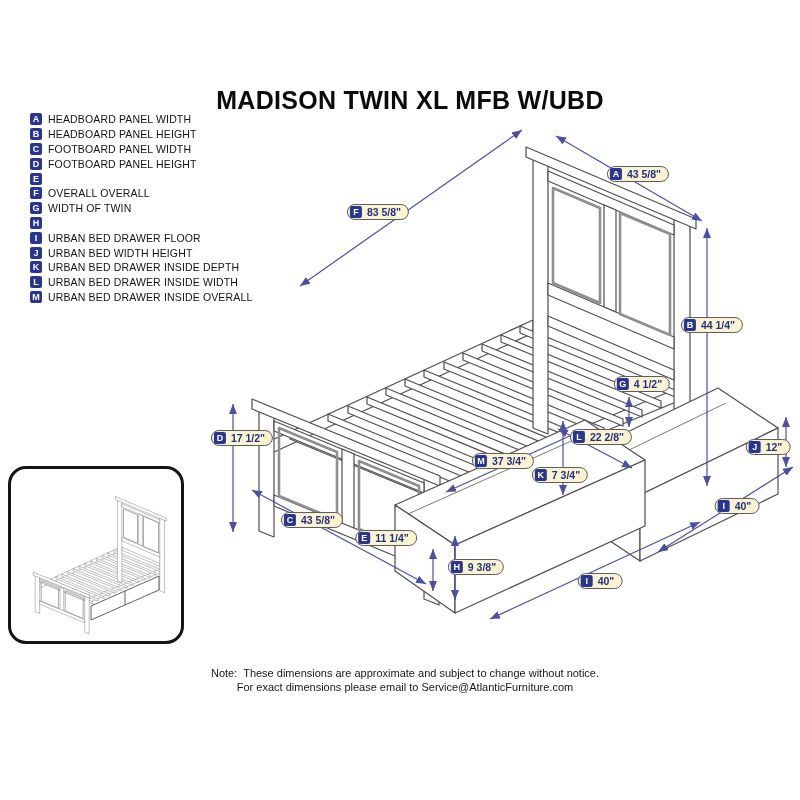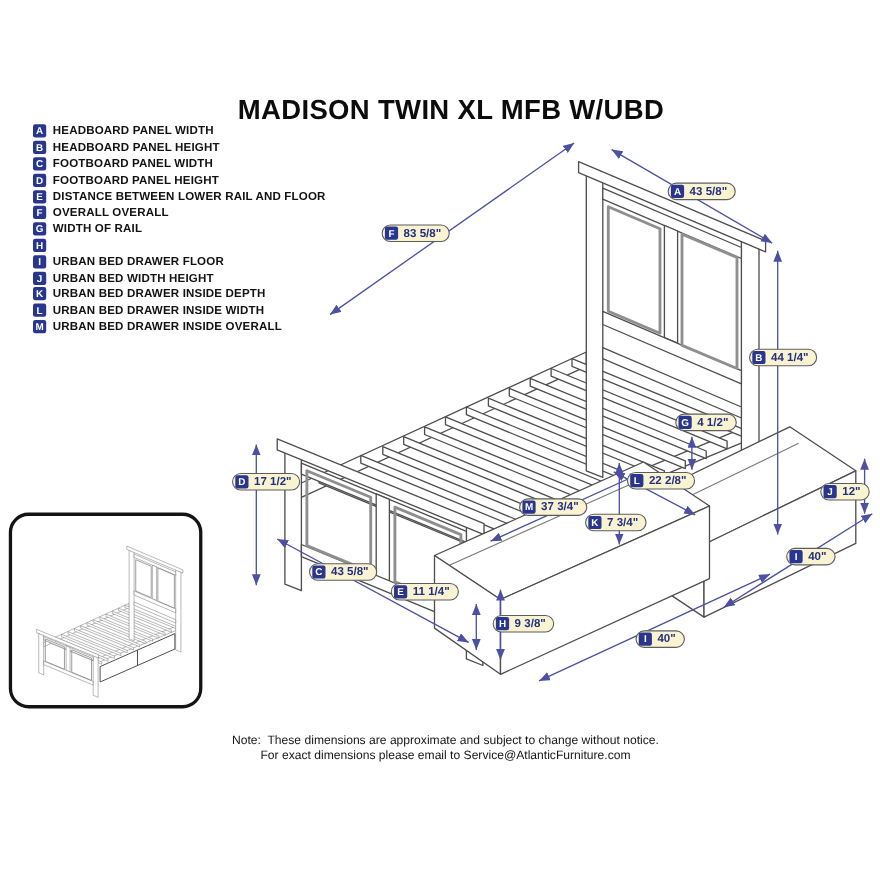--- a/index.html
+++ b/index.html
@@ -11,21 +11,21 @@
     position:absolute;top:86px;left:0;width:820px;text-align:center;
     font-size:25px;font-weight:bold;color:#0c0c0c;letter-spacing:.3px;
   }
   .legend{position:absolute;left:30px;top:112px;}
   .legend-row{display:flex;align-items:center;height:14.8px;}
   .badge{
     min-width:12px;width:12px;height:12px;background:#28368f;color:#fff;
     font-size:9px;font-weight:bold;display:flex;align-items:center;justify-content:center;
     margin-right:6px;border-radius:2px;flex:0 0 12px;line-height:12px;
   }
-  .legend-label{font-size:10.5px;font-weight:bold;color:#121212;white-space:nowrap;letter-spacing:.15px;text-align:center;}
+  .legend-label{font-size:10.5px;font-weight:normal;color:#121212;white-space:nowrap;letter-spacing:.15px;text-align:center;}
   .diagram-svg{position:absolute;left:0;top:0;}
   .dim-label{
     position:absolute;transform:translate(-50%,-50%);display:flex;align-items:center;
     background:#faf3d2;border:1.5px solid #5d5d5d;border-radius:8px;
     padding:1px 7px 1px 2px;white-space:nowrap;z-index:5;
   }
   .dim-label .badge{margin-right:5px;}
   .dim-value{font-size:10.5px;font-weight:bold;color:#23307f;}
   .note{position:absolute;top:666px;left:0;width:810px;text-align:center;font-size:11px;color:#161616;line-height:14px;}
   .inset{
@@ -50,29 +50,28 @@
   <div class="legend-row">
       <span class="badge">C</span>
       <span class="legend-label">FOOTBOARD PANEL WIDTH</span>
     </div>
   <div class="legend-row">
       <span class="badge">D</span>
       <span class="legend-label">FOOTBOARD PANEL HEIGHT</span>
     </div>
   <div class="legend-row">
       <span class="badge">E</span>
-      <span class="legend-label">DISTANCE BETWEEN LOWER RAIL AND FLOOR</span>
     </div>
   <div class="legend-row">
       <span class="badge">F</span>
       <span class="legend-label">OVERALL OVERALL</span>
     </div>
   <div class="legend-row">
       <span class="badge">G</span>
-      <span class="legend-label">WIDTH OF RAIL</span>
+      <span class="legend-label">WIDTH OF TWIN</span>
     </div>
   <div class="legend-row">
       <span class="badge">H</span>
     </div>
   <div class="legend-row">
       <span class="badge">I</span>
       <span class="legend-label">URBAN BED DRAWER FLOOR</span>
     </div>
   <div class="legend-row">
       <span class="badge">J</span>

